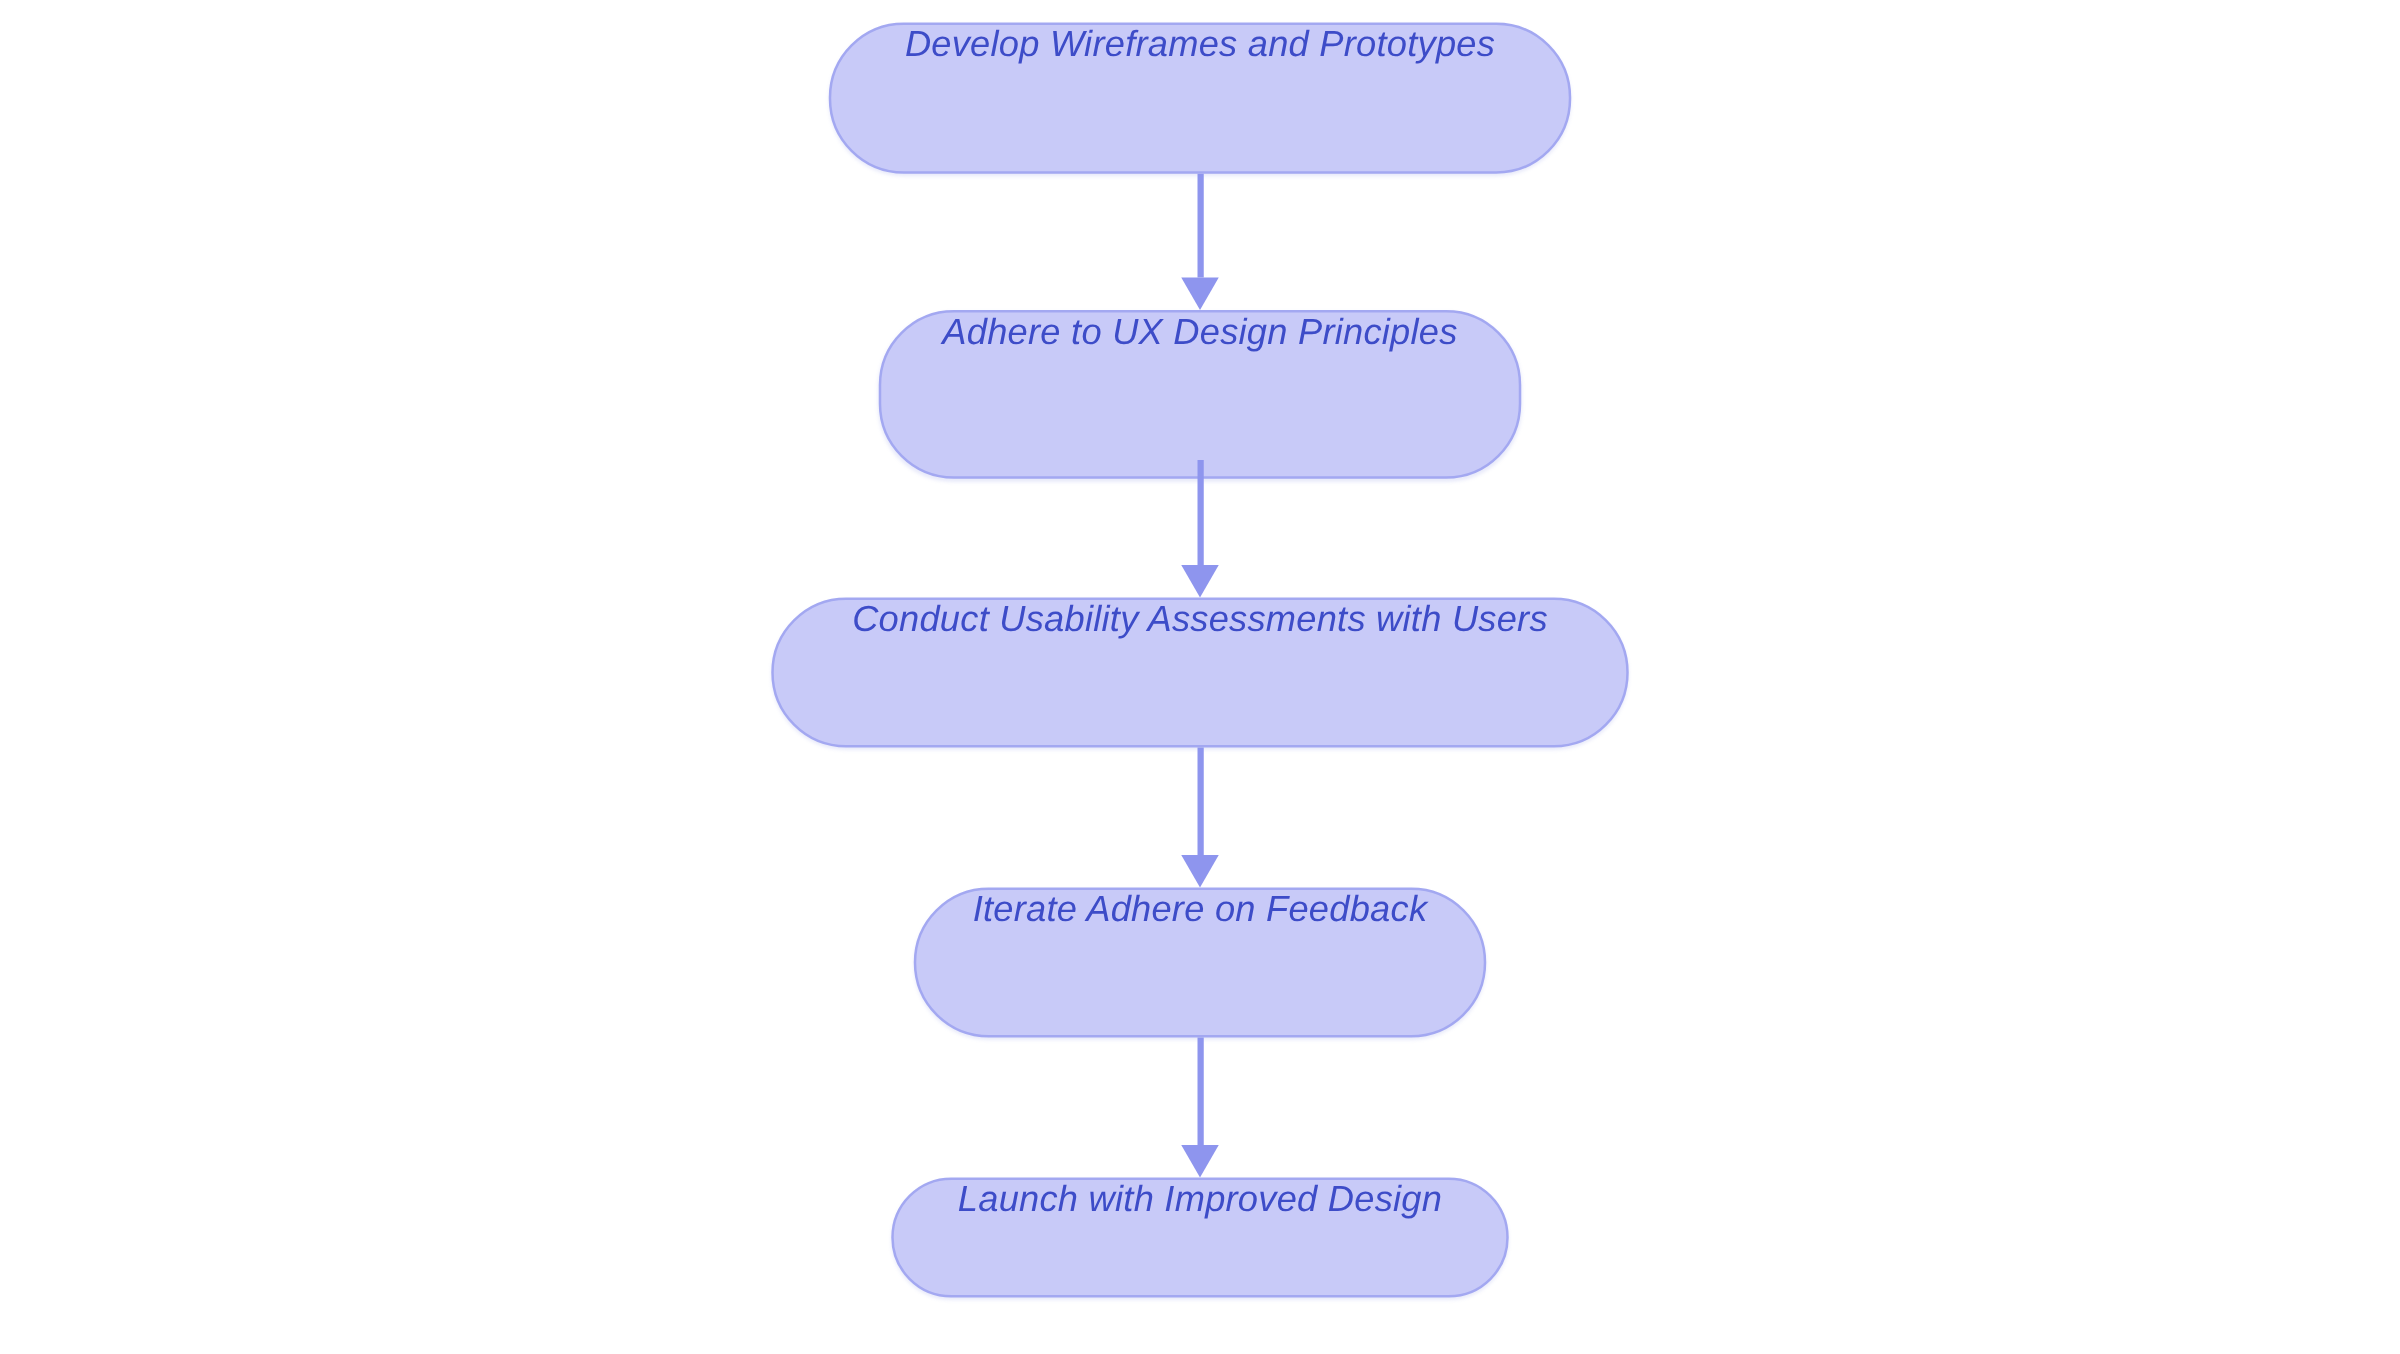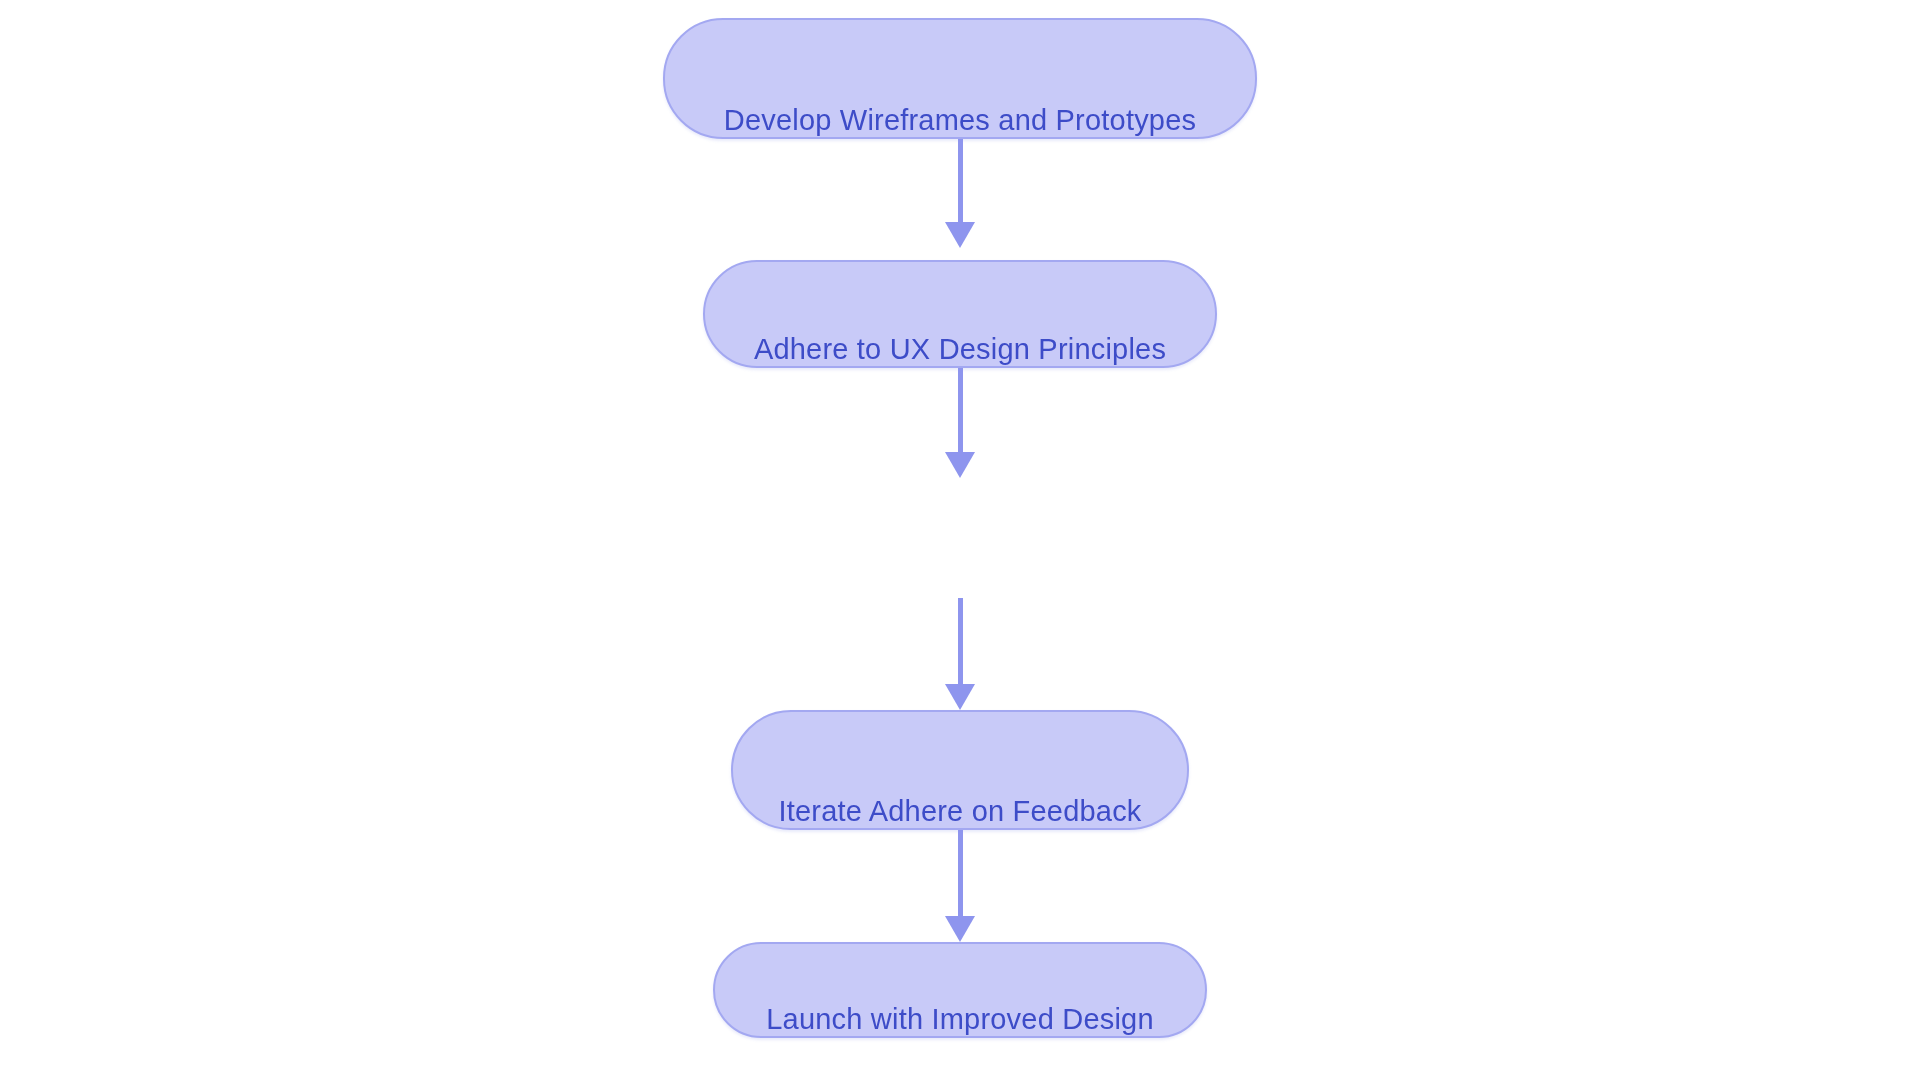--- a/index.html
+++ b/index.html
@@ -18,23 +18,24 @@
     background: var(--background);
     overflow: hidden;
     font-family: "Liberation Sans", sans-serif;
   }
   .node {
     position: absolute;
     background: var(--node-fill);
     border: 2px solid var(--node-border);
     border-radius: 60px;
     display: flex;
-    align-items: flex-end;
+    align-items: flex-start;
     justify-content: center;
     box-shadow: 0 2px 3px rgba(130, 136, 230, 0.18);
+    font-style: italic;
   }
   .node .label {
     color: var(--node-text);
     font-size: 29px;
     font-weight: 400;
     letter-spacing: 0.2px;
     white-space: nowrap;
     text-align: center;
   }
   .arrow {
@@ -64,29 +65,32 @@
 
   <div class="node" style="left:663px; top:18px; width:594px; height:121px;">
     <span class="label">Develop Wireframes and Prototypes</span>
   </div>
 
   <div class="arrow" style="left:945px; top:139px; height:109px;">
     <div class="shaft"></div>
     <div class="head"></div>
   </div>
 
-  <div class="node" style="left:703px; top:260px; width:514px; height:108px;">
+  <div class="node" style="left:703px; top:248px; width:514px; height:135px;">
     <span class="label">Adhere to UX Design Principles</span>
   </div>
 
   <div class="arrow" style="left:945px; top:368px; height:110px;">
     <div class="shaft"></div>
     <div class="head"></div>
   </div>
 
+  <div class="node" style="left:617px; top:478px; width:686px; height:120px;">
+    <span class="label">Conduct Usability Assessments with Users</span>
+  </div>
 
   <div class="arrow" style="left:945px; top:598px; height:112px;">
     <div class="shaft"></div>
     <div class="head"></div>
   </div>
 
   <div class="node" style="left:731px; top:710px; width:458px; height:120px;">
     <span class="label">Iterate Adhere on Feedback</span>
   </div>
 

